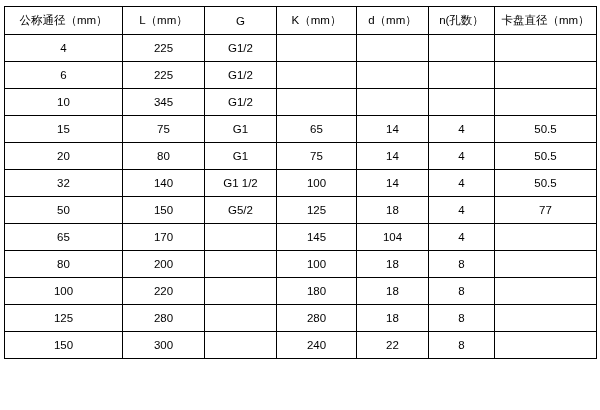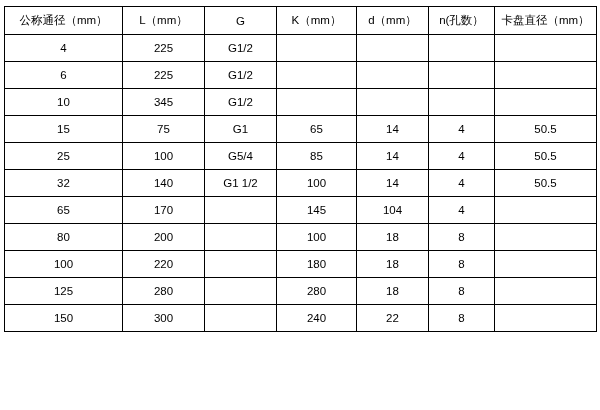--- a/index.html
+++ b/index.html
@@ -105,36 +105,45 @@
       <tr>
         <td>15</td>
         <td>75</td>
         <td>G1</td>
         <td>65</td>
         <td>14</td>
         <td>4</td>
         <td>50.5</td>
       </tr>
       <tr>
-        <td>25</td>
-        <td>100</td>
-        <td>G5/4</td>
-        <td>85</td>
+        <td>20</td>
+        <td>80</td>
+        <td>G1</td>
+        <td>75</td>
         <td>14</td>
         <td>4</td>
         <td>50.5</td>
       </tr>
       <tr>
         <td>32</td>
         <td>140</td>
         <td>G1 1/2</td>
         <td>100</td>
         <td>14</td>
         <td>4</td>
         <td>50.5</td>
+      </tr>
+      <tr>
+        <td>50</td>
+        <td>150</td>
+        <td>G5/2</td>
+        <td>125</td>
+        <td>18</td>
+        <td>4</td>
+        <td>77</td>
       </tr>
       <tr>
         <td>65</td>
         <td>170</td>
         <td></td>
         <td>145</td>
         <td>104</td>
         <td>4</td>
         <td></td>
       </tr>

